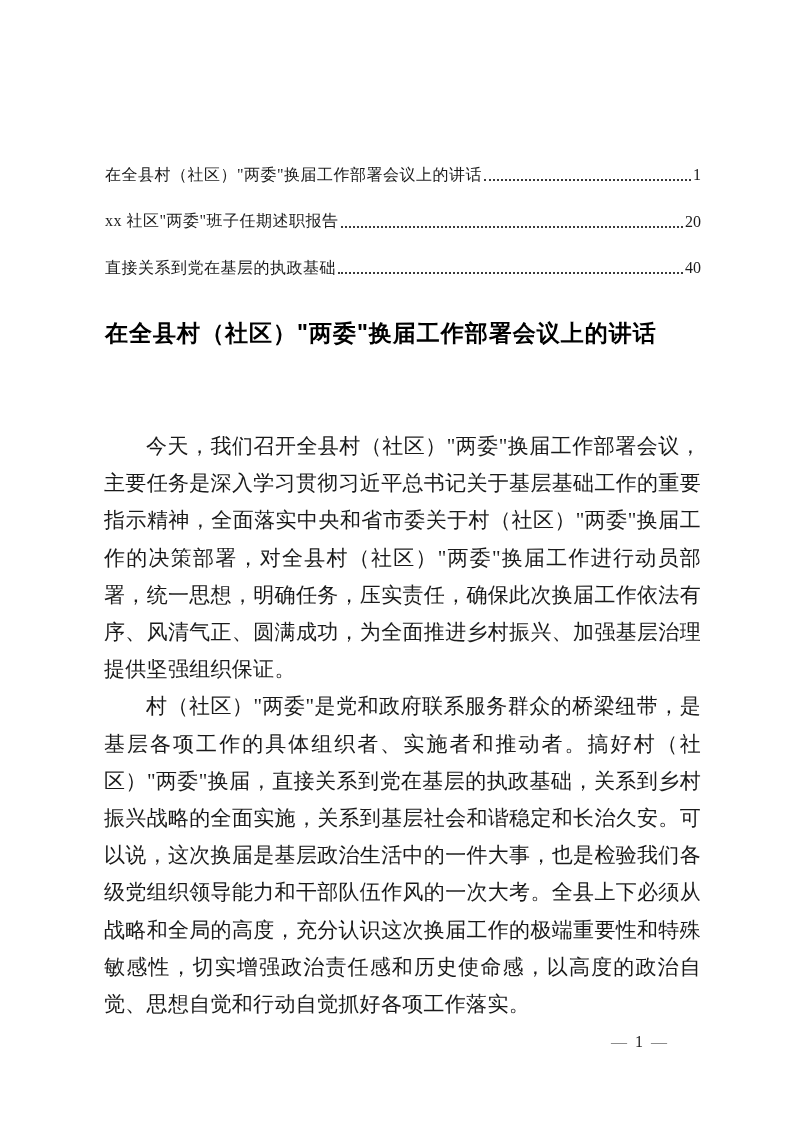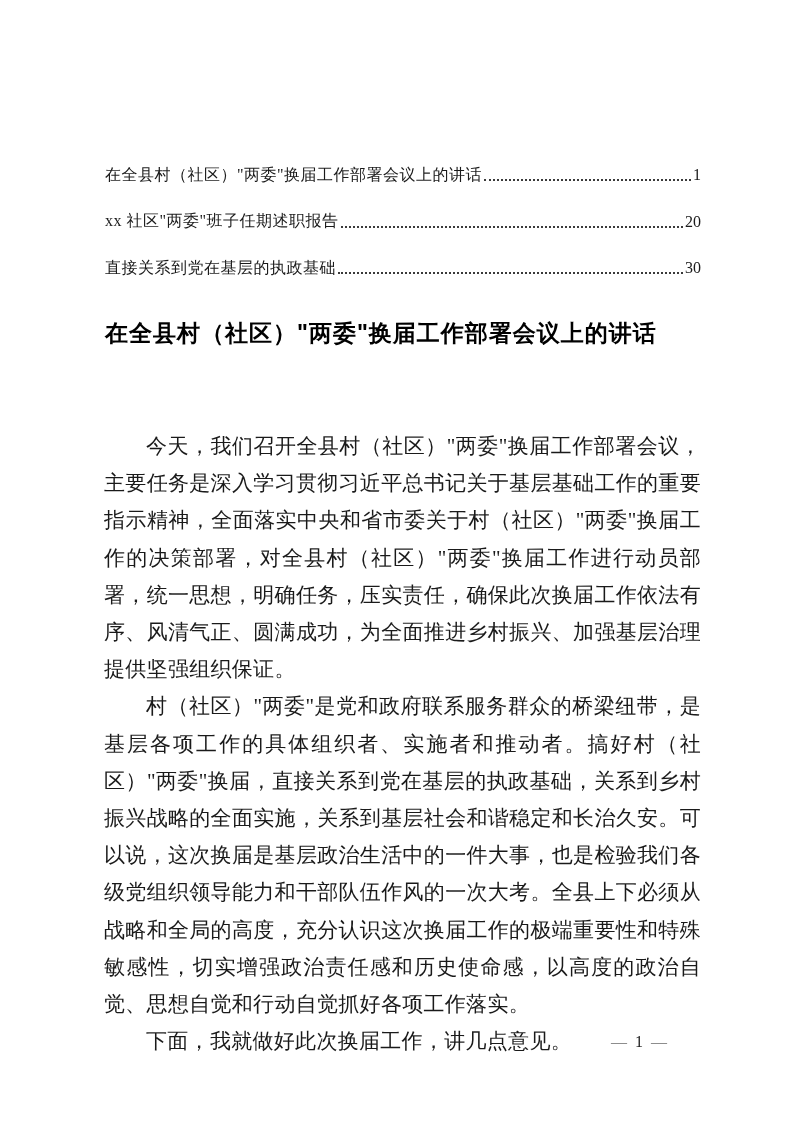--- a/index.html
+++ b/index.html
@@ -105,30 +105,29 @@
       <span class="toc-page">1</span>
     </div>
     <div class="toc-row">
       <span class="toc-title">xx 社区"两委"班子任期述职报告</span>
       <span class="toc-leader"></span>
       <span class="toc-page">20</span>
     </div>
     <div class="toc-row">
       <span class="toc-title">直接关系到党在基层的执政基础</span>
       <span class="toc-leader"></span>
-      <span class="toc-page">30</span>
+      <span class="toc-page">40</span>
     </div>
   </nav>
 
   <h1 class="doc-title">在全县村（社区）"两委"换届工作部署会议上的讲话</h1>
 
   <div class="doc-body">
     <p>今天，我们召开全县村（社区）"两委"换届工作部署会议，主要任务是深入学习贯彻习近平总书记关于基层基础工作的重要指示精神，全面落实中央和省市委关于村（社区）"两委"换届工作的决策部署，对全县村（社区）"两委"换届工作进行动员部署，统一思想，明确任务，压实责任，确保此次换届工作依法有序、风清气正、圆满成功，为全面推进乡村振兴、加强基层治理提供坚强组织保证。</p>
     <p>村（社区）"两委"是党和政府联系服务群众的桥梁纽带，是基层各项工作的具体组织者、实施者和推动者。搞好村（社区）"两委"换届，直接关系到党在基层的执政基础，关系到乡村振兴战略的全面实施，关系到基层社会和谐稳定和长治久安。可以说，这次换届是基层政治生活中的一件大事，也是检验我们各级党组织领导能力和干部队伍作风的一次大考。全县上下必须从战略和全局的高度，充分认识这次换届工作的极端重要性和特殊敏感性，切实增强政治责任感和历史使命感，以高度的政治自觉、思想自觉和行动自觉抓好各项工作落实。</p>
-    <p>下面，我就做好此次换届工作，讲几点意见。</p>
   </div>
 
   <div class="footer">
     <span class="dash">—</span>
     <span class="pagenum">1</span>
     <span class="dash">—</span>
   </div>
 
 </div>
 

